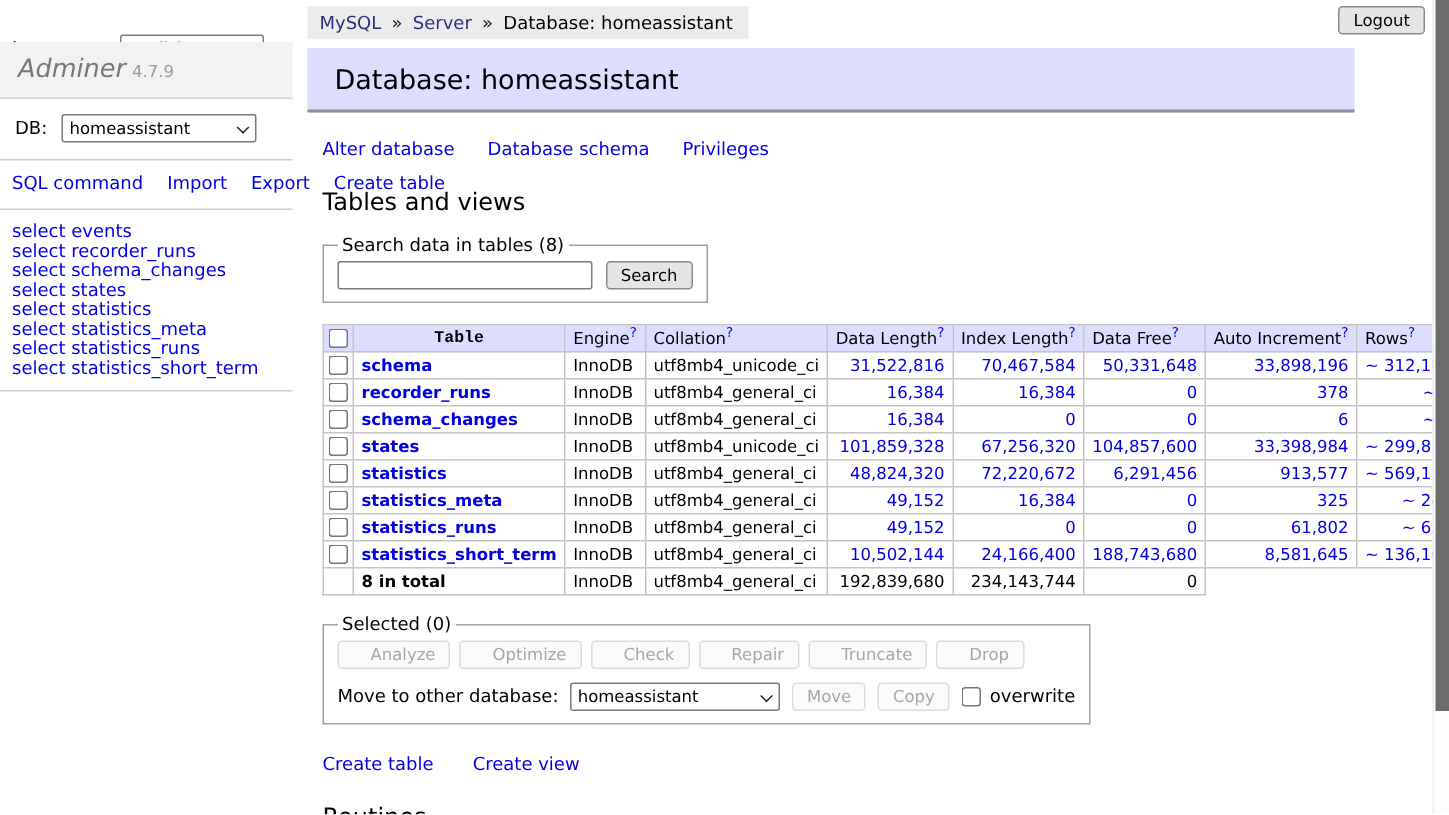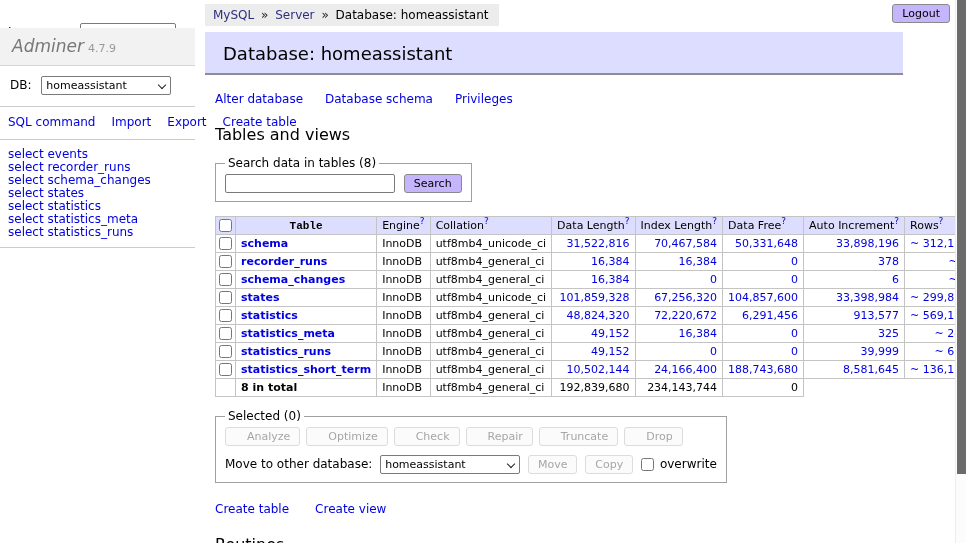--- a/index.html
+++ b/index.html
@@ -11,21 +11,21 @@
   html,body{margin:0;padding:0;background:#fff;}
   body{font-family:"DejaVu Sans",sans-serif;font-size:12px;color:#000;}
   .page{position:relative;width:966px;height:543px;overflow:hidden;background:#fff;}
   a{color:var(--link);text-decoration:none;cursor:pointer;}
 
   
   .lang{position:absolute;top:23px;left:8px;}
   .lang-label{margin-right:5px;}
   .logout-btn{position:absolute;top:4px;right:16px;}
 
-  .btn{font-family:inherit;font-size:11px;color:#000;background:#c4b5fd;
+  .btn{font-family:inherit;font-size:11px;color:#000;background:#e5e5e5;
        border:1px solid #8a8a8a;border-radius:3px;padding:2px 9px;line-height:13px;}
   .btn[disabled]{color:var(--disabled-text);background:#fbfbfb;border-color:#dcdcdc;}
 
   .select-wrap{position:relative;display:inline-block;vertical-align:middle;}
   select{font-family:inherit;font-size:11px;height:19px;border:1px solid #7a7a7a;
          border-radius:2px;background:#fff;appearance:none;-webkit-appearance:none;
          padding:0 20px 0 4px;}
   .chev{position:absolute;right:6px;top:6px;width:6px;height:6px;pointer-events:none;
         border-right:1.6px solid #222;border-bottom:1.6px solid #222;transform:rotate(45deg);}
 
@@ -125,20 +125,21 @@
     <a href="#">SQL command</a><a href="#">Import</a><a href="#">Export</a><a href="#">Create table</a></p>
     <p class="tables-list">
 
     <a href="#">select events</a>
         <a href="#">select recorder_runs</a>
         <a href="#">select schema_changes</a>
         <a href="#">select states</a>
         <a href="#">select statistics</a>
         <a href="#">select statistics_meta</a>
         <a href="#">select statistics_runs</a>
+        <a href="#">select statistics_short_term</a>
       </p>
   </div>
 
   <div class="content">
     <div class="breadcrumb">
       <a href="#">MySQL</a>
       <span class="sep">»</span>
       <a href="#">Server</a>
       <span class="sep">»</span>
       <span>Database: homeassistant</span>
@@ -255,21 +256,21 @@
             </tr>
 
             <tr>
               <td class="c-cb"><input type="checkbox" style=""></td>
               <th><a href="#">statistics_runs</a></th>
               <td>InnoDB</td>
               <td>utf8mb4_general_ci</td>
               <td class="num"><a href="#">49,152</a></td>
               <td class="num"><a href="#">0</a></td>
               <td class="num"><a href="#">0</a></td>
-              <td class="num"><a href="#">39,999</a></td>
+              <td class="num"><a href="#">61,802</a></td>
               <td class="num"><a href="#">~ 628</a></td>
 
             </tr>
 
             <tr>
               <td class="c-cb"><input type="checkbox" style=""></td>
               <th><a href="#">statistics_short_term</a></th>
               <td>InnoDB</td>
               <td>utf8mb4_general_ci</td>
               <td class="num"><a href="#">10,502,144</a></td>

